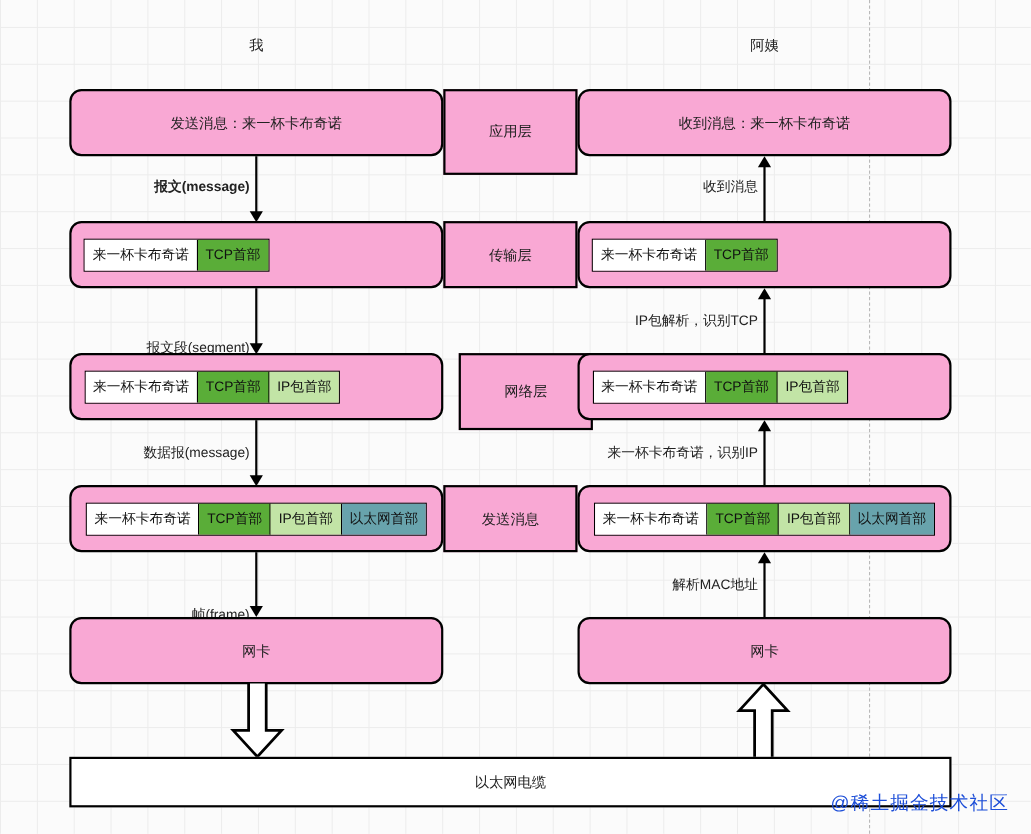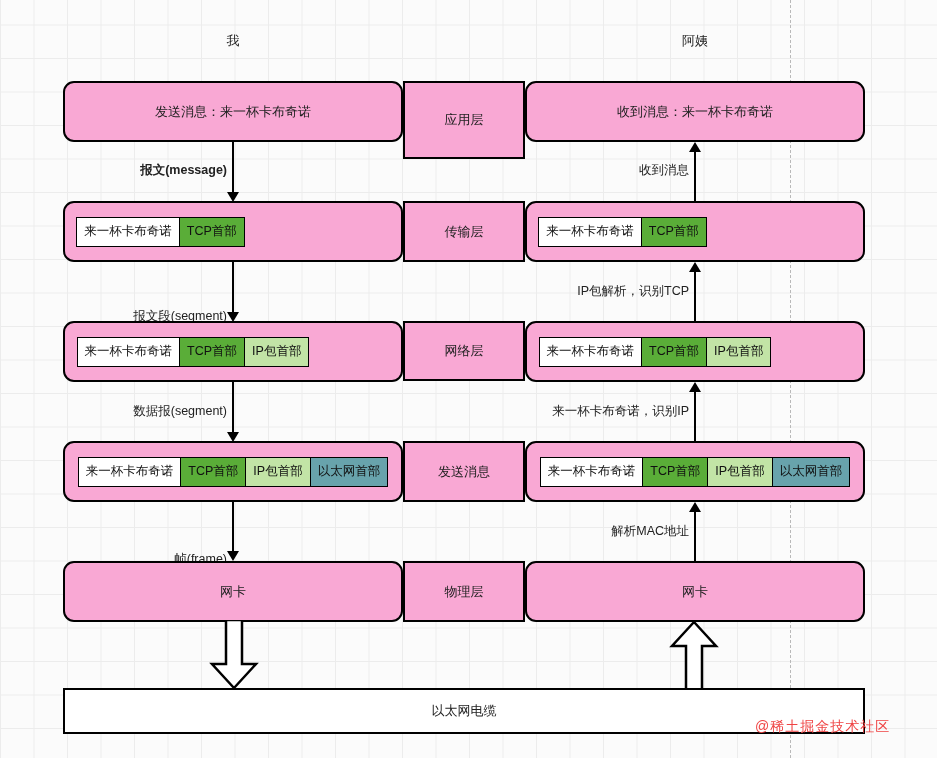--- a/index.html
+++ b/index.html
@@ -126,22 +126,22 @@
   
   .guide {
     position: absolute;
     width: 0;
     border-left: 1px dashed #b9b9b9;
   }
 
   
   .watermark {
     position: absolute;
-    font-size: 14px;
-    color: #ef4444;
+    font-size: 17px;
+    color: #1d4ed8;
     white-space: nowrap;
     letter-spacing: 1px;
   }
 </style>
 </head>
 <body>
 
 <div id="canvas">
 
   <div class="col-header" style="left:63px; top:32px; width:340px;">我</div>
@@ -188,33 +188,33 @@
   <div class="conn-label" style="left:524px; top:283px; width:165px;">IP包解析，识别TCP</div>
 
   <div class="node" style="left:63px; top:321px; width:340px; height:61px;">
     <div class="packet" style="margin-right:80px;">
       <div class="seg payload">来一杯卡布奇诺</div>
       <div class="seg tcp">TCP首部</div>
       <div class="seg ip">IP包首部</div>
     </div>
   </div>
 
-  <div class="node square" style="left:403px; top:321px; width:122px; height:60px;">网络层</div>
+  <div class="node square" style="left:417px; top:321px; width:122px; height:70px;">网络层</div>
 
   <div class="node" style="left:525px; top:321px; width:340px; height:61px;">
     <div class="packet" style="margin-right:80px;">
       <div class="seg payload">来一杯卡布奇诺</div>
       <div class="seg tcp">TCP首部</div>
       <div class="seg ip">IP包首部</div>
     </div>
   </div>
 
   <div class="conn" style="left:232px; top:382px; height:56px;"></div>
   <div class="arrowhead down" style="left:227px; top:432px;"></div>
-  <div class="conn-label" style="left:82px; top:403px; width:145px;">数据报(segment)</div>
+  <div class="conn-label" style="left:82px; top:403px; width:145px;">数据报(message)</div>
 
   <div class="conn" style="left:694px; top:388px; height:54px;"></div>
   <div class="arrowhead up" style="left:689px; top:382px;"></div>
   <div class="conn-label" style="left:494px; top:403px; width:195px;">来一杯卡布奇诺，识别IP</div>
 
   <div class="node" style="left:63px; top:441px; width:340px; height:61px;">
     <div class="packet" style="margin-right:0px;">
       <div class="seg payload">来一杯卡布奇诺</div>
       <div class="seg tcp">TCP首部</div>
       <div class="seg ip">IP包首部</div>
@@ -236,21 +236,20 @@
   <div class="conn" style="left:232px; top:502px; height:53px;"></div>
   <div class="arrowhead down" style="left:227px; top:551px;"></div>
   <div class="conn-label" style="left:92px; top:551px; width:135px;">帧(frame)</div>
 
   <div class="conn" style="left:694px; top:508px; height:54px;"></div>
   <div class="arrowhead up" style="left:689px; top:502px;"></div>
   <div class="conn-label" style="left:554px; top:523px; width:135px;">解析MAC地址</div>
 
   <div class="node" style="left:63px; top:561px; width:340px; height:61px;">网卡</div>
 
-  <div class="node square" style="left:403px; top:561px; width:122px; height:61px;">物理层</div>
 
   <div class="node" style="left:525px; top:561px; width:340px; height:61px;">网卡</div>
 
   <svg class="block-arrow" style="left:204px; top:620px;" width="60" height="72" viewBox="0 0 60 72">
     <polygon points="22,0 38,0 38,44 52,44 30,68 8,44 22,44" fill="#ffffff" stroke="#000000" stroke-width="2.5" stroke-linejoin="miter"></polygon>
   </svg>
 
   <svg class="block-arrow" style="left:664px; top:620px;" width="60" height="72" viewBox="0 0 60 72">
     <polygon points="30,2 52,26 38,26 38,70 22,70 22,26 8,26" fill="#ffffff" stroke="#000000" stroke-width="2.5" stroke-linejoin="miter"></polygon>
   </svg>

